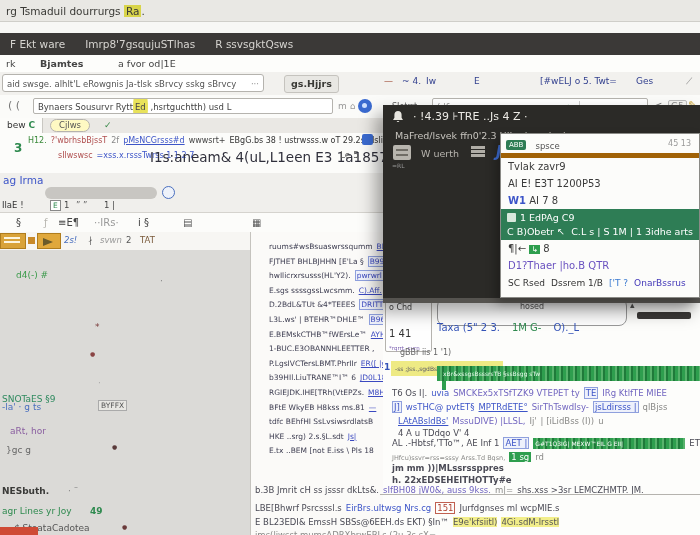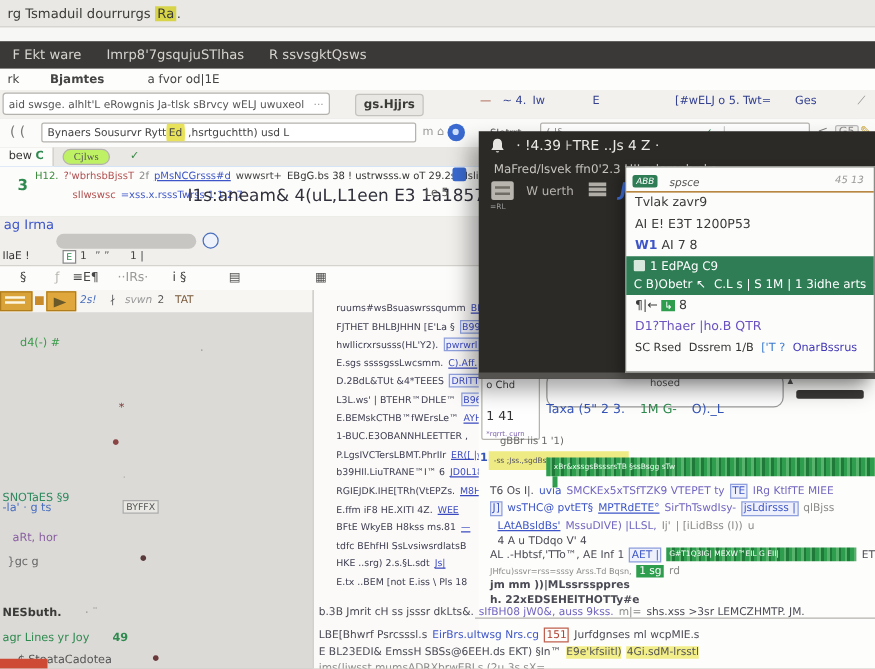--- a/index.html
+++ b/index.html
@@ -30,21 +30,21 @@
   .sitelabel{position:absolute;left:392px;top:7px;font-size:8px;color:#555;}
   .findbox{position:absolute;left:432px;top:3px;width:216px;height:16px;background:#fff;border:1px solid #b5b3ae;border-radius:2px;font-size:8.5px;color:#888;line-height:16px;padding:0 4px;box-sizing:border-box;}
   .findbox .chk{position:absolute;left:130px;color:#2f8a4f;font-weight:bold;}
   .findbox .sep{position:absolute;left:146px;top:2px;width:1px;height:11px;background:#ccc;}
   .trarrow{position:absolute;left:654px;top:5px;font-size:10px;color:#777;}
   .trbox{position:absolute;left:668px;top:5px;font-size:9px;color:#888;border:1px solid #bbb;padding:0 2px;border-radius:2px;background:#f4f3f0;}
   .pencil{position:absolute;left:688px;top:4px;font-size:11px;color:#caa53a;font-weight:bold;}
   .tabrow{left:0;top:118px;width:700px;height:15px;background:#eae8e4;border-bottom:1px solid #3b82f6;}
   .tab1{position:absolute;left:0;top:0;width:42px;height:15px;background:#fcfcfa;border-right:1px solid #c9c7c2;font-size:9px;line-height:15px;text-align:center;color:#333;}
   .tab1 .grn{color:#2f8a4f;font-weight:bold;}
-  .pill{position:absolute;left:50px;top:1px;height:11px;line-height:11px;padding:0 8px;font-size:8.5px;color:#555;background:#bef264;border:1px solid #b5b3ae;border-radius:7px;font-family:Liberation Serif, serif;}
+  .pill{position:absolute;left:50px;top:1px;height:11px;line-height:11px;padding:0 8px;font-size:8.5px;color:#555;background:#fef9c3;border:1px solid #b5b3ae;border-radius:7px;}
   .tabchk{position:absolute;left:104px;top:2px;font-size:9px;color:#3a8a4a;}
   
   .codehead{left:0;top:133px;width:392px;height:40px;background:#fcfcfa;border-bottom:1px solid #dddbd6;}
   .gutter{position:absolute;left:14px;top:8px;font-size:12px;font-weight:bold;color:#2f8a4f;}
   .cline{position:absolute;left:28px;white-space:nowrap;font-size:8px;}
   .cline .tk{margin-right:4px;}
   .heading{position:absolute;left:150px;top:16px;font-size:13.5px;color:#30303c;white-space:nowrap;}
   .bluesq{position:absolute;left:362px;top:1px;width:11px;height:11px;background:#3a6ad0;border-radius:2px;}
   .sidelabel{position:absolute;left:340px;top:17px;font-size:9px;color:#555;}
   
@@ -109,21 +109,21 @@
   .termprompt{position:absolute;left:12px;top:25px;font-size:9.5px;color:#c8c5bf;white-space:nowrap;}
   .drawer{position:absolute;left:10px;top:40px;width:18px;height:15px;background:#b8b5ae;border-radius:2px;}
   .drawer::after{content:"";position:absolute;left:3px;top:4px;width:12px;height:2px;background:#706d66;box-shadow:0 5px 0 #706d66;}
   .drawerlabel{position:absolute;left:9px;top:57px;font-size:6px;color:#999;}
   .verify{position:absolute;left:38px;top:43px;font-size:9.5px;color:#b8b5af;}
   .stack{position:absolute;left:88px;top:41px;width:14px;height:13px;}
   .stack i{display:block;height:3px;background:#b0ada6;margin-bottom:1px;}
   .jlogo{position:absolute;left:113px;top:38px;font-size:15px;font-weight:bold;font-style:italic;color:#3f6fd8;}
   
   .popup{position:absolute;left:117px;top:28px;width:200px;height:165px;background:#fcfcfa;border:1px solid #8a8a86;box-sizing:border-box;box-shadow:-4px 5px 10px rgba(0,0,0,.3);}
-  .pophead{position:relative;height:19px;border-bottom:1px solid #a16207;line-height:19px;font-style:italic;}
+  .pophead{position:relative;height:19px;border-bottom:5px solid #a16207;line-height:19px;}
   .popbadge{display:inline-block;margin-left:5px;background:#2e7d55;color:#fff;font-size:7px;line-height:10px;padding:0 3px;border-radius:2px;vertical-align:middle;}
   .popbadgelabel{font-size:8.5px;color:#555;margin-left:4px;}
   .popheadright{position:absolute;right:8px;top:0;font-size:8px;color:#999;}
   .poprow{font-size:10px;color:#3a3a3a;padding:3px 7px;white-space:nowrap;}
   .poprow .blu{color:#3d55c8;font-weight:bold;}
   .popsel{background:#2e7d55;color:#fff;font-size:9.5px;padding:3px 6px;}
   .popsel .selic{display:inline-block;width:9px;height:9px;background:#d8e8dc;border-radius:1px;margin-right:4px;vertical-align:-1px;}
   .popsel .r2{display:flex;justify-content:space-between;margin-top:3px;white-space:nowrap;overflow:hidden;}
   .poprow .gicon{background:#2e9e4e;color:#fff;padding:0 2px;font-size:8px;}
   .purp{color:#6a52c0;}
@@ -147,21 +147,21 @@
 
   <div class="abs bmrow">
       <span class="" style="position: absolute; left: 6px;">rk</span>
       <span class="bd" style="position: absolute; left: 40px;">Bjamtes</span>
       <span class="" style="position: absolute; left: 118px;">a fvor od|1E</span>
     </div>
 
   <div class="abs addrrow">
     <div class="urlbox">
       <span class="dots">···</span>
-      <span>aid swsge. alhlt'L eRowgnis Ja-tlsk sBrvcy wELJ uwuxeol</span>
+      <span>aid swsge. alhlt'L eRowgnis Ja-tlsk sBrvcy sskg sBrvcy</span>
     </div>
     <div class="gobtn">gs.Hjjrs</div>
     <div class="bmlinks">
         <span class="" style="position: absolute; left: 4px; color: rgb(164, 84, 63);">—</span>
         <span class="" style="position: absolute; left: 22px;">~ 4.</span>
         <span class="" style="position: absolute; left: 46px;">Iw</span>
         <span class="" style="position: absolute; left: 94px;">E</span>
         <span class="" style="position: absolute; left: 160px;">[#wELJ o 5. Twt=</span>
         <span class="" style="position: absolute; left: 256px;">Ges</span>
         <span class="" style="position: absolute; left: 306px; color: rgb(136, 136, 136);">⟋</span>
@@ -259,21 +259,20 @@
       <div class="mlrow"><span class="ml-left">FJTHET BHLBJHHN [E'La §</span><span class="ml-right boxed">B99fF3</span></div>
       <div class="mlrow"><span class="ml-left">hwIlicrxrsusss(HL'Y2).</span><span class="ml-right boxed">pwrwrl</span></div>
       <div class="mlrow"><span class="ml-left">E.sgs ssssgssLwcsmm.</span><span class="ml-right">C).Aff.</span></div>
       <div class="mlrow"><span class="ml-left">D.2BdL&amp;TUt &amp;4*TEEES</span><span class="ml-right boxed">DRITTDu</span></div>
       <div class="mlrow"><span class="ml-left">L3L.ws' | BTEHR™DHLE™</span><span class="ml-right boxed">B96/TRL</span></div>
       <div class="mlrow"><span class="ml-left">E.BEMskCTHB™fWErsLe™</span><span class="ml-right">AYH</span></div>
       <div class="mlrow"><span class="ml-left">1-BUC.E3OBANNHLEETTER ,</span><span class="ml-right"></span></div>
       <div class="mlrow"><span class="ml-left">P.LgsIVCTersLBMT.PhrIIr</span><span class="ml-right">ER([ |ws</span></div>
       <div class="mlrow"><span class="ml-left">b39HIl.LiuTRANE™I™ 6</span><span class="ml-right">JD0L18 B|</span></div>
       <div class="mlrow"><span class="ml-left">RGIEJDK.IHE[TRh(VtEPZs.</span><span class="ml-right">M8H|</span></div>
-      <div class="mlrow"><span class="ml-left">E.ffm iF8 HE.XITI 4Z.</span><span class="ml-right">WEE</span></div>
       <div class="mlrow"><span class="ml-left">BFtE WkyEB H8kss ms.81</span><span class="ml-right">—</span></div>
       <div class="mlrow"><span class="ml-left">tdfc BEhfHI SsLvsiwsrdlatsB</span><span class="ml-right"></span></div>
       <div class="mlrow"><span class="ml-left">HKE ..srg) 2.s.§L.sdt</span><span class="ml-right">Js|</span></div>
       <div class="mlrow"><span class="ml-left">E.tx ..BEM [not E.iss \ Pls 18</span><span class="ml-right"></span></div>
     </div>
 
   <div class="abs rightarea">
     <div class="statcard">
       <div>o Chd</div>
       <div class="val">1 41</div>

